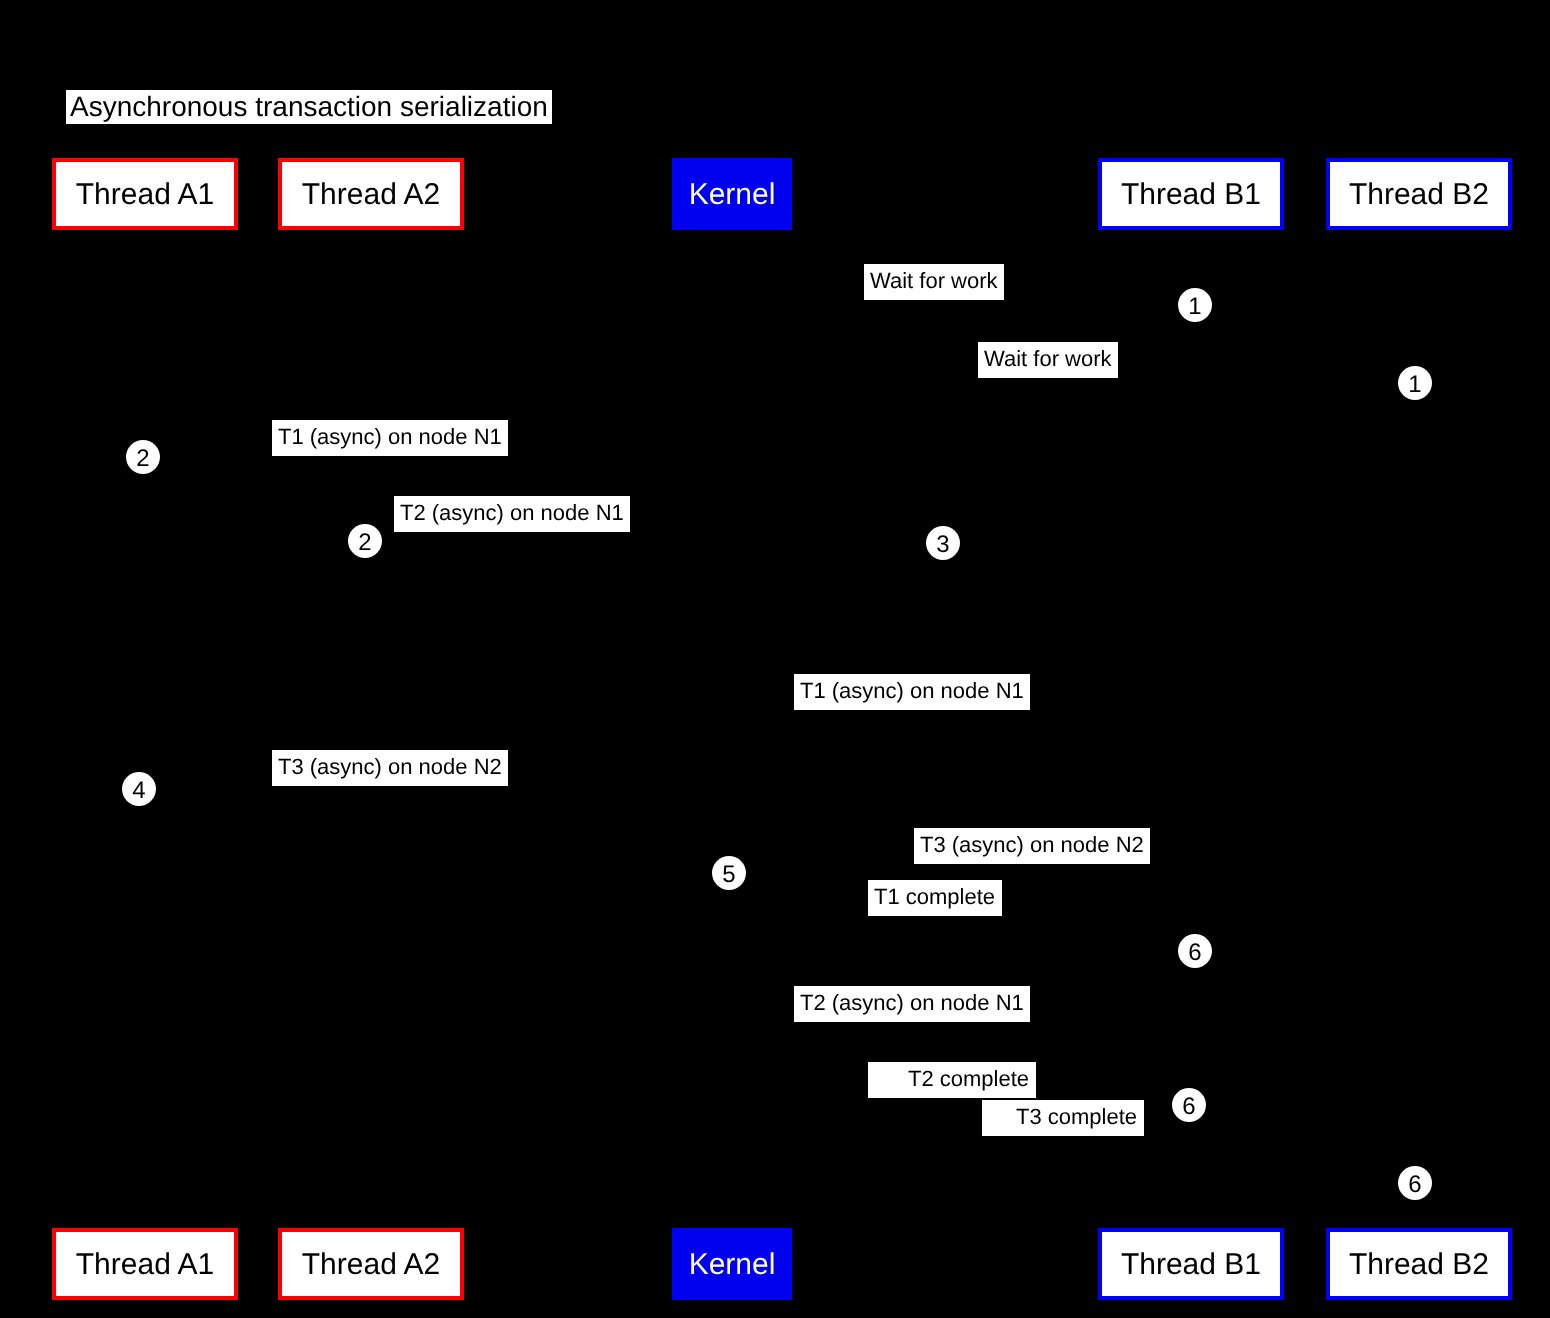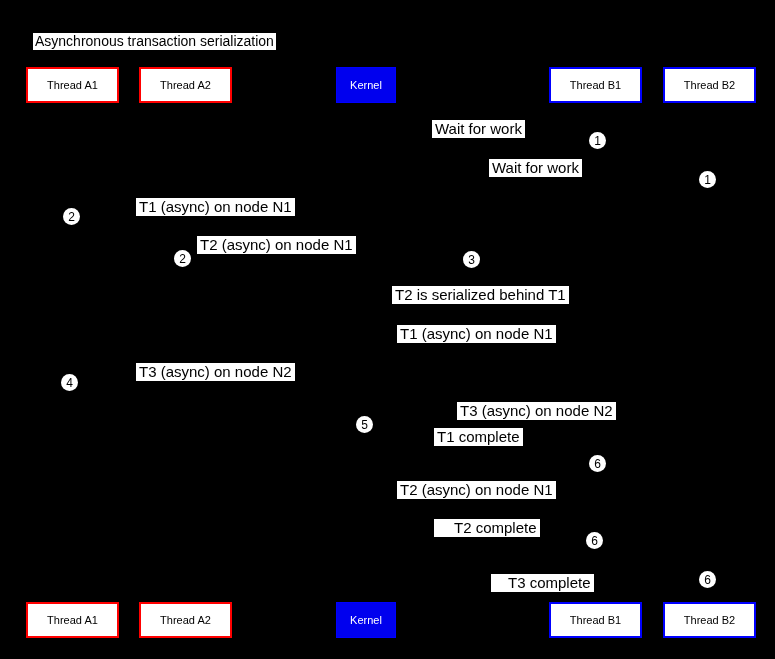--- a/index.html
+++ b/index.html
@@ -15,37 +15,38 @@
   html, body {
     width: 775px; height: 659px;
     background: var(--background);
     font-family: "Liberation Sans", sans-serif;
     overflow: hidden;
   }
   .diagram {
     position: relative;
     width: 775px; height: 522px;
     background: var(--background);
+    margin-top: 12px;
   }
   .title {
     position: absolute;
     background: var(--label-bg);
     color: var(--label-text);
     font-size: 14px;
     line-height: 17px;
     padding: 0 2px;
     white-space: nowrap;
   }
   .actor {
     position: absolute;
     height: 36px;
     display: flex;
     align-items: center;
     justify-content: center;
-    font-size: 11px;
+    font-size: 15px;
     white-space: nowrap;
   }
   .actor.red {
     background: var(--label-bg);
     border: 2px solid var(--red-actor-border);
     color: var(--label-text);
   }
   .actor.blue {
     background: var(--label-bg);
     border: 2px solid var(--blue-actor-border);
@@ -54,21 +55,21 @@
   }
   .actor.kernel {
     background: var(--kernel-fill);
     border: 1px solid var(--blue-actor-border);
     color: var(--kernel-text);
   }
   .msg {
     position: absolute;
     background: var(--label-bg);
     color: var(--label-text);
-    font-size: 15px;
+    font-size: 11px;
     line-height: 18px;
     padding: 0 3px;
     white-space: nowrap;
   }
   .step {
     position: absolute;
     width: 17px; height: 17px;
     border-radius: 50%;
     background: var(--label-bg);
     color: var(--label-text);
@@ -88,28 +89,27 @@
   <div class="actor red" style="left:26px; top:67px; width:93px;">Thread A1</div>
   <div class="actor red" style="left:139px; top:67px; width:93px;">Thread A2</div>
   <div class="actor kernel" style="left:336px; top:67px; width:60px;">Kernel</div>
   <div class="actor blue" style="left:549px; top:67px; width:93px;">Thread B1</div>
   <div class="actor blue" style="left:663px; top:67px; width:93px;">Thread B2</div>
 
   <div class="msg" style="left:432px; top:120px;">Wait for work</div>
   <div class="msg" style="left:489px; top:159px;">Wait for work</div>
   <div class="msg" style="left:136px; top:198px;">T1 (async) on node N1</div>
   <div class="msg" style="left:197px; top:236px;">T2 (async) on node N1</div>
-  <div class="msg" style="left:392px; top:286px;">T2 is serialized behind T1</div>
   <div class="msg" style="left:397px; top:325px;">T1 (async) on node N1</div>
   <div class="msg" style="left:136px; top:363px;">T3 (async) on node N2</div>
   <div class="msg" style="left:457px; top:402px;">T3 (async) on node N2</div>
   <div class="msg" style="left:434px; top:428px;">T1 complete</div>
   <div class="msg" style="left:397px; top:481px;">T2 (async) on node N1</div>
   <div class="msg" style="left:434px; top:519px;padding-left:20px;">T2 complete</div>
-  <div class="msg" style="left:491px; top:574px;padding-left:17px;">T3 complete</div>
+  <div class="msg" style="left:491px; top:538px;padding-left:17px;">T3 complete</div>
 
   <div class="step" style="left:589px; top:132px;">1</div>
   <div class="step" style="left:699px; top:171px;">1</div>
   <div class="step" style="left:63px; top:208px;">2</div>
   <div class="step" style="left:174px; top:250px;">2</div>
   <div class="step" style="left:463px; top:251px;">3</div>
   <div class="step" style="left:61px; top:374px;">4</div>
   <div class="step" style="left:356px; top:416px;">5</div>
   <div class="step" style="left:589px; top:455px;">6</div>
   <div class="step" style="left:586px; top:532px;">6</div>

